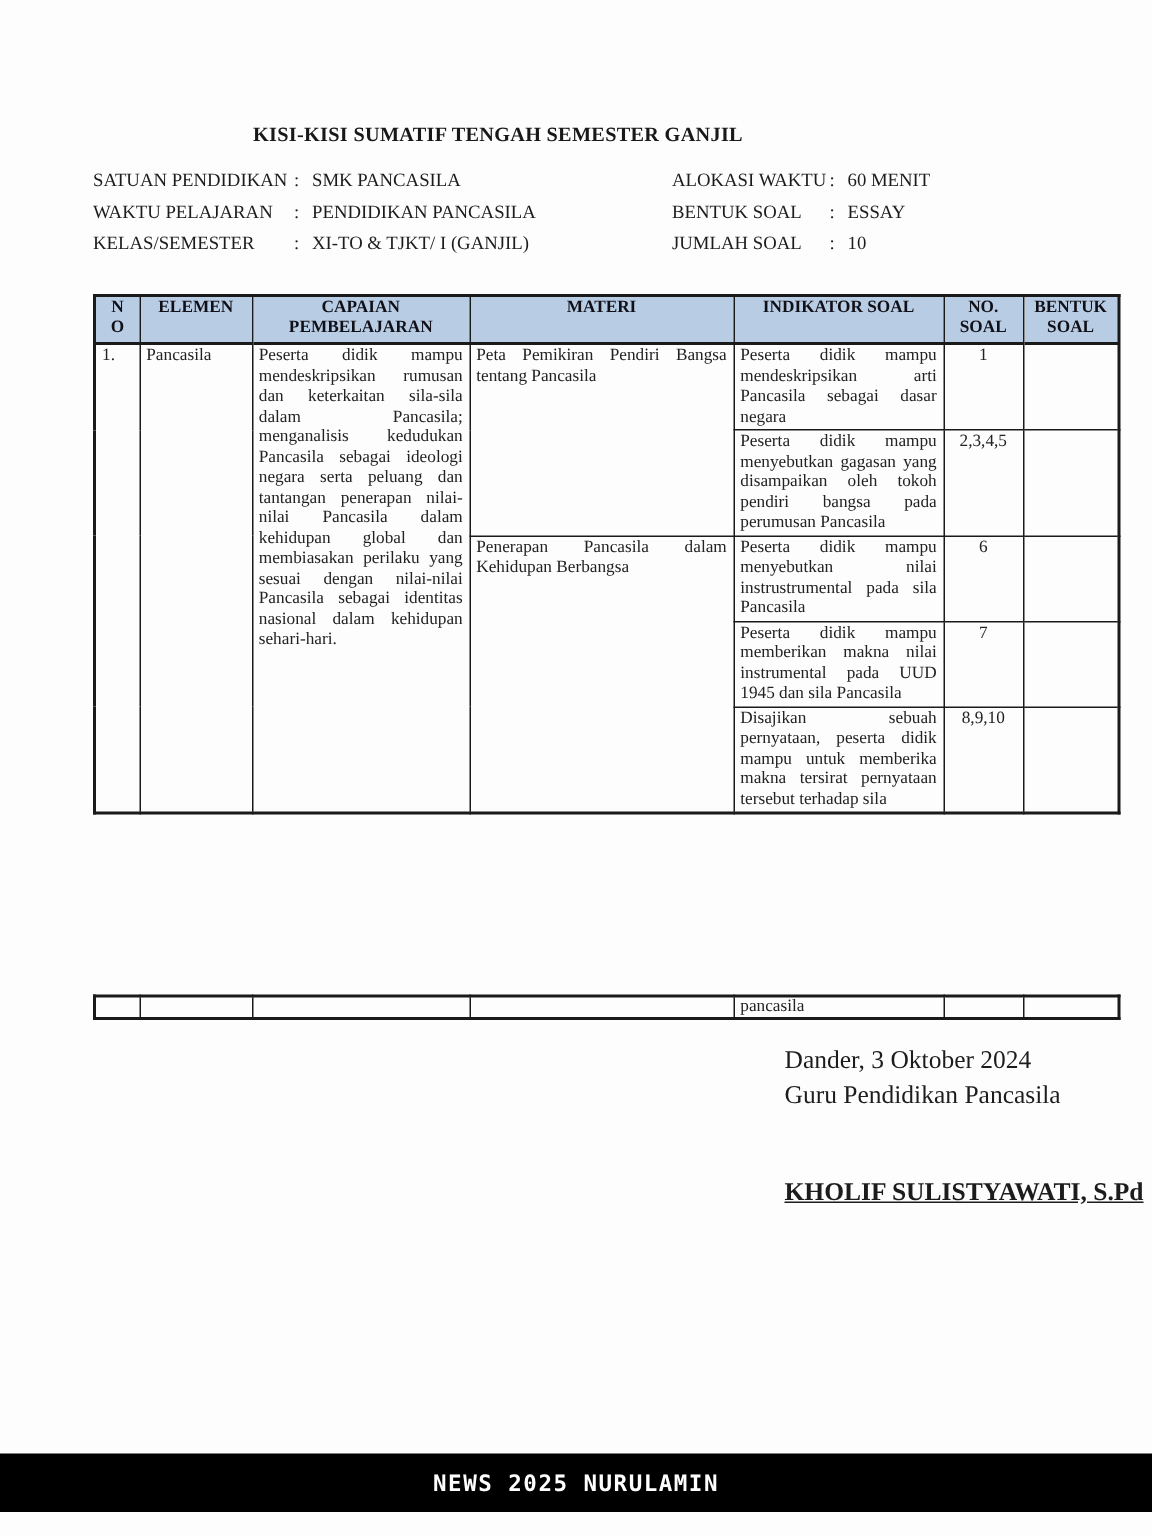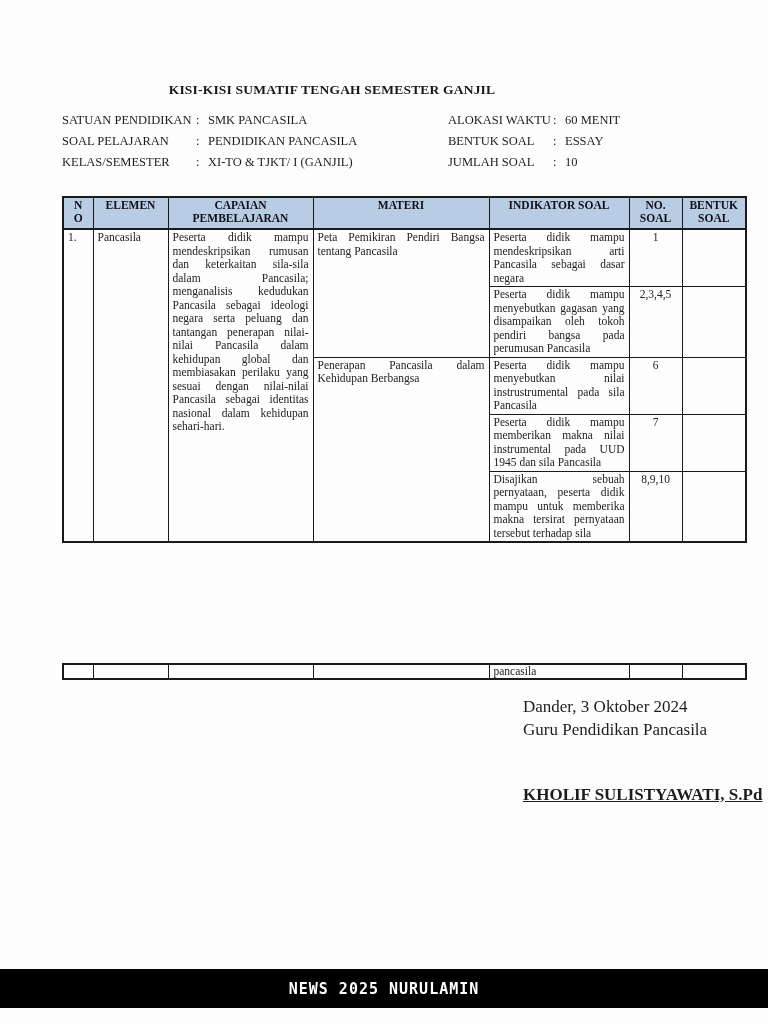--- a/index.html
+++ b/index.html
@@ -83,21 +83,21 @@
     <div>KISI-KISI SUMATIF TENGAH SEMESTER GANJIL</div>
   </div>
 
   <div class="info-block info-left">
     <div class="info-row">
       <span class="info-label">SATUAN PENDIDIKAN</span>
       <span class="info-sep">:</span>
       <span class="info-value">SMK PANCASILA</span>
     </div>
     <div class="info-row">
-      <span class="info-label">SOAL PELAJARAN</span>
+      <span class="info-label">WAKTU PELAJARAN</span>
       <span class="info-sep">:</span>
       <span class="info-value">PENDIDIKAN PANCASILA</span>
     </div>
     <div class="info-row">
       <span class="info-label">KELAS/SEMESTER</span>
       <span class="info-sep">:</span>
       <span class="info-value">XI-TO &amp; TJKT/ I (GANJIL)</span>
     </div>
   </div>
 

